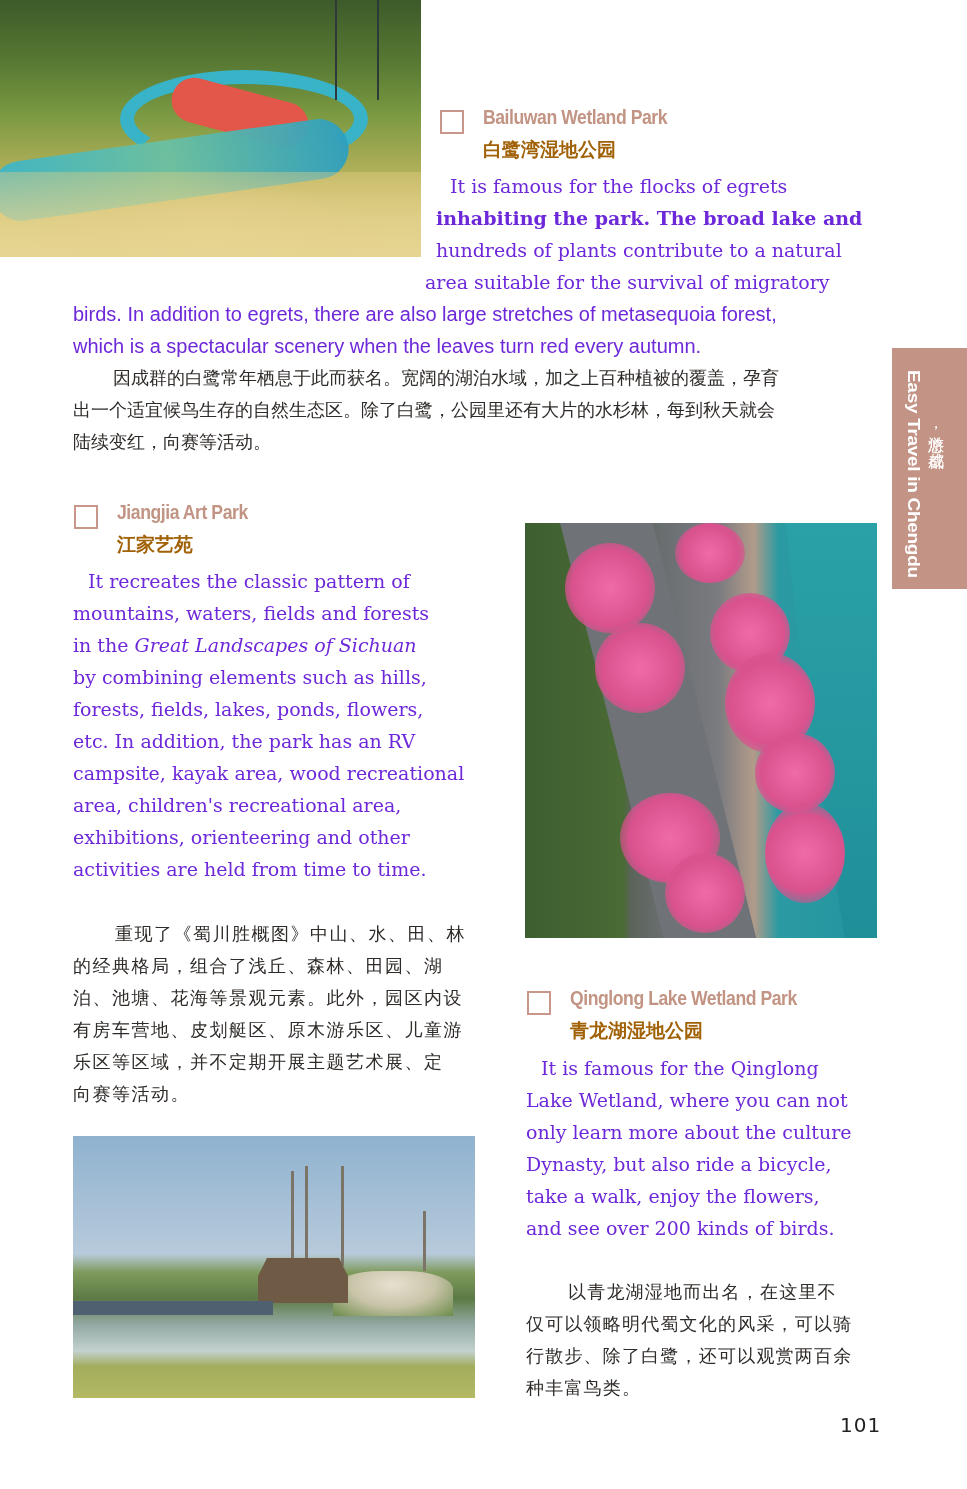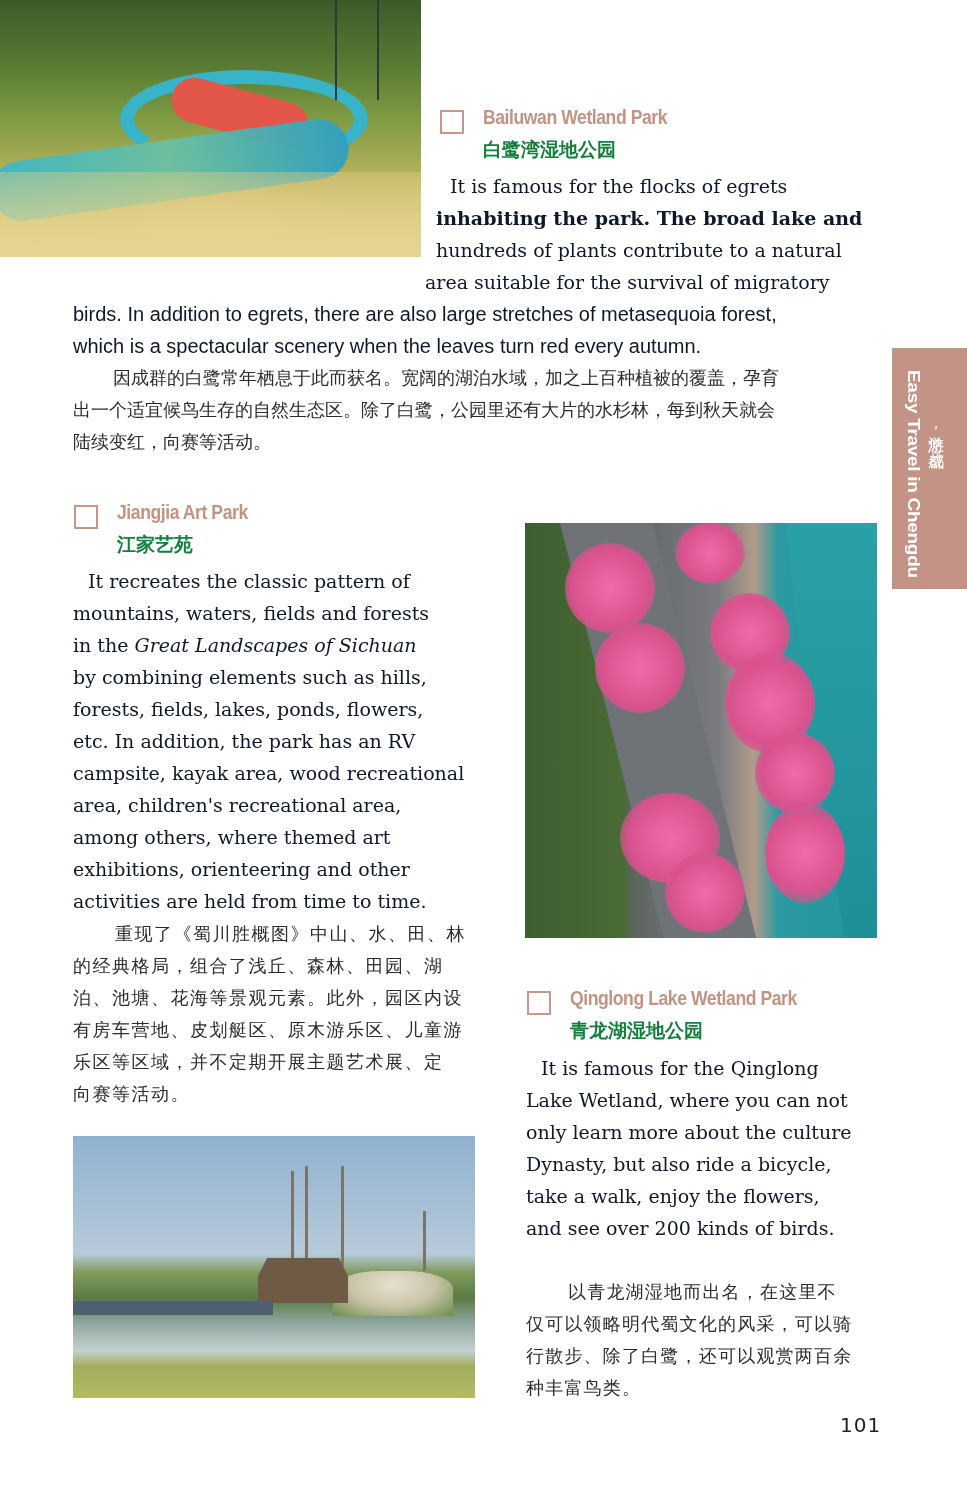--- a/index.html
+++ b/index.html
@@ -40,23 +40,23 @@
     #photo-jiangjia .reeds { position:absolute; left: 260px; top: 135px; width: 120px; height: 45px;
       background: radial-gradient(ellipse at 50% 30%, #e8e0d0 0%, #c8c4a8 50%, #6b8b4a 100%); border-radius: 40% 40% 0 0; }
     #photo-jiangjia .trunk { position:absolute; width: 3px; background: #7c7466; }
 
     
     .sec-head { position: absolute; }
     .checkbox { position:absolute; width: 24px; height: 24px; border: 2.5px solid #c9968a; background: #fff; box-sizing: border-box; }
     .head-en { position:absolute; font-family: "Liberation Sans", "DejaVu Sans", sans-serif; font-weight: bold;
       font-size: 20px; color: #c29484; letter-spacing: -0.5px; white-space: nowrap; transform: scaleX(0.88); transform-origin: left; }
     .head-zh { position:absolute; font-family: "DejaVu Sans", sans-serif; font-weight: bold;
-      font-size: 19px; color: #15803d; white-space: nowrap; }
+      font-size: 19px; color: #a16207; white-space: nowrap; }
 
-    .para { position: absolute; font-size: 19px; line-height: 32px; color: #0f172a; }
+    .para { position: absolute; font-size: 19px; line-height: 32px; color: #6d28d9; }
     .para-zh { position: absolute; font-family: "DejaVu Sans", sans-serif; font-size: 18px; line-height: 32px; color: #2f2b29; text-align: justify; }
     .ln { display: block; white-space: nowrap; }
     .condensed { font-family: Liberation Sans, sans-serif; font-size: 20px; }
 
     
     #side-tab { position:absolute; left: 892px; top: 348px; width: 75px; height: 241px; background: #c39385; }
     #side-tab .en { position:absolute; left: 10px; top: 22px; writing-mode: vertical-rl; font-family: "Liberation Sans", sans-serif;
       font-weight: bold; font-size: 19px; color: #ffffff; transform: scaleX(0.9); letter-spacing: -0.3px; }
     #side-tab .zh { position:absolute; left: 34px; top: 76px; writing-mode: vertical-rl; font-family: "DejaVu Sans", sans-serif;
       font-size: 16px; color: #ffffff; line-height: 20px; }
@@ -130,21 +130,20 @@
   <span class="ln">mountains, waters, fields and forests</span>
   <span class="ln">
     <span>in the</span>
     <em>Great Landscapes of Sichuan</em>
   </span>
   <span class="ln">by combining elements such as hills,</span>
   <span class="ln">forests, fields, lakes, ponds, flowers,</span>
   <span class="ln">etc. In addition, the park has an RV</span>
   <span class="ln">campsite, kayak area, wood recreational</span>
   <span class="ln">area, children's recreational area,</span>
-  <span class="ln">among others, where themed art</span>
   <span class="ln">exhibitions, orienteering and other</span>
   <span class="ln">activities are held from time to time.</span>
 </div>
 
 <div class="para-zh" style="left:73px;top:918px;width:410px;letter-spacing:1.5px;">
   <span class="ln" style="padding-left:42px;">重现了《蜀川胜概图》中山、水、田、林</span>
   <span class="ln">的经典格局，组合了浅丘、森林、田园、湖</span>
   <span class="ln">泊、池塘、花海等景观元素。此外，园区内设</span>
   <span class="ln">有房车营地、皮划艇区、原木游乐区、儿童游</span>
   <span class="ln">乐区等区域，并不定期开展主题艺术展、定</span>

